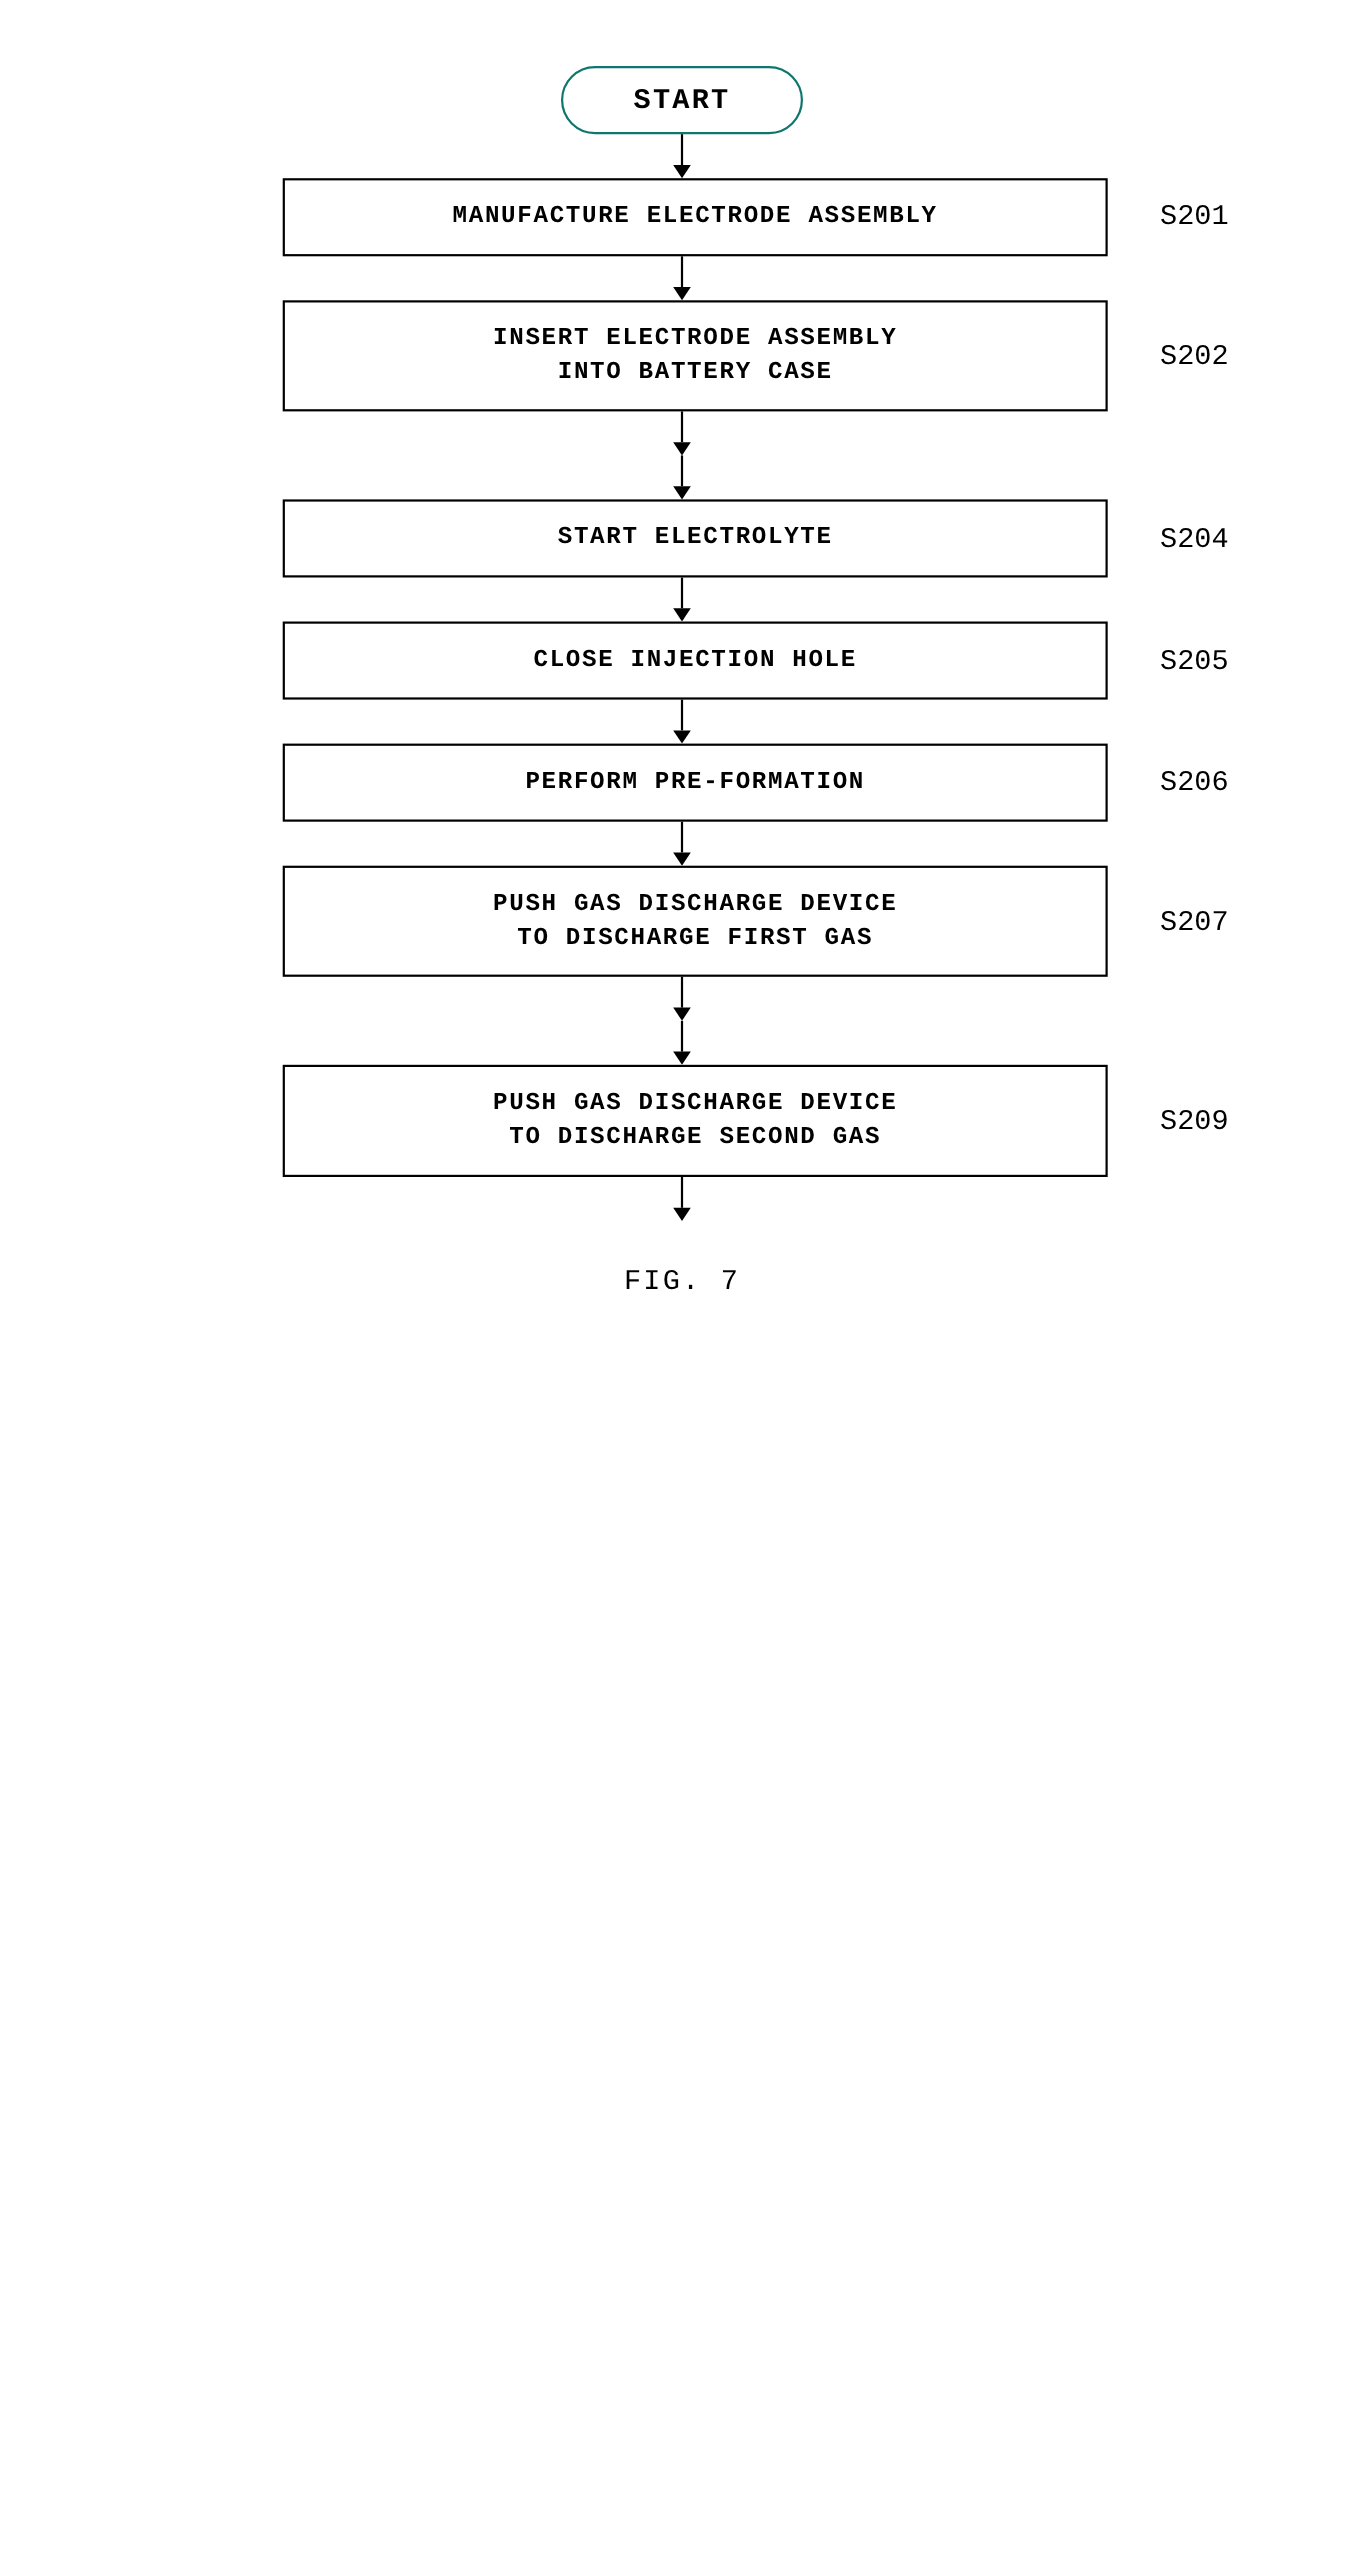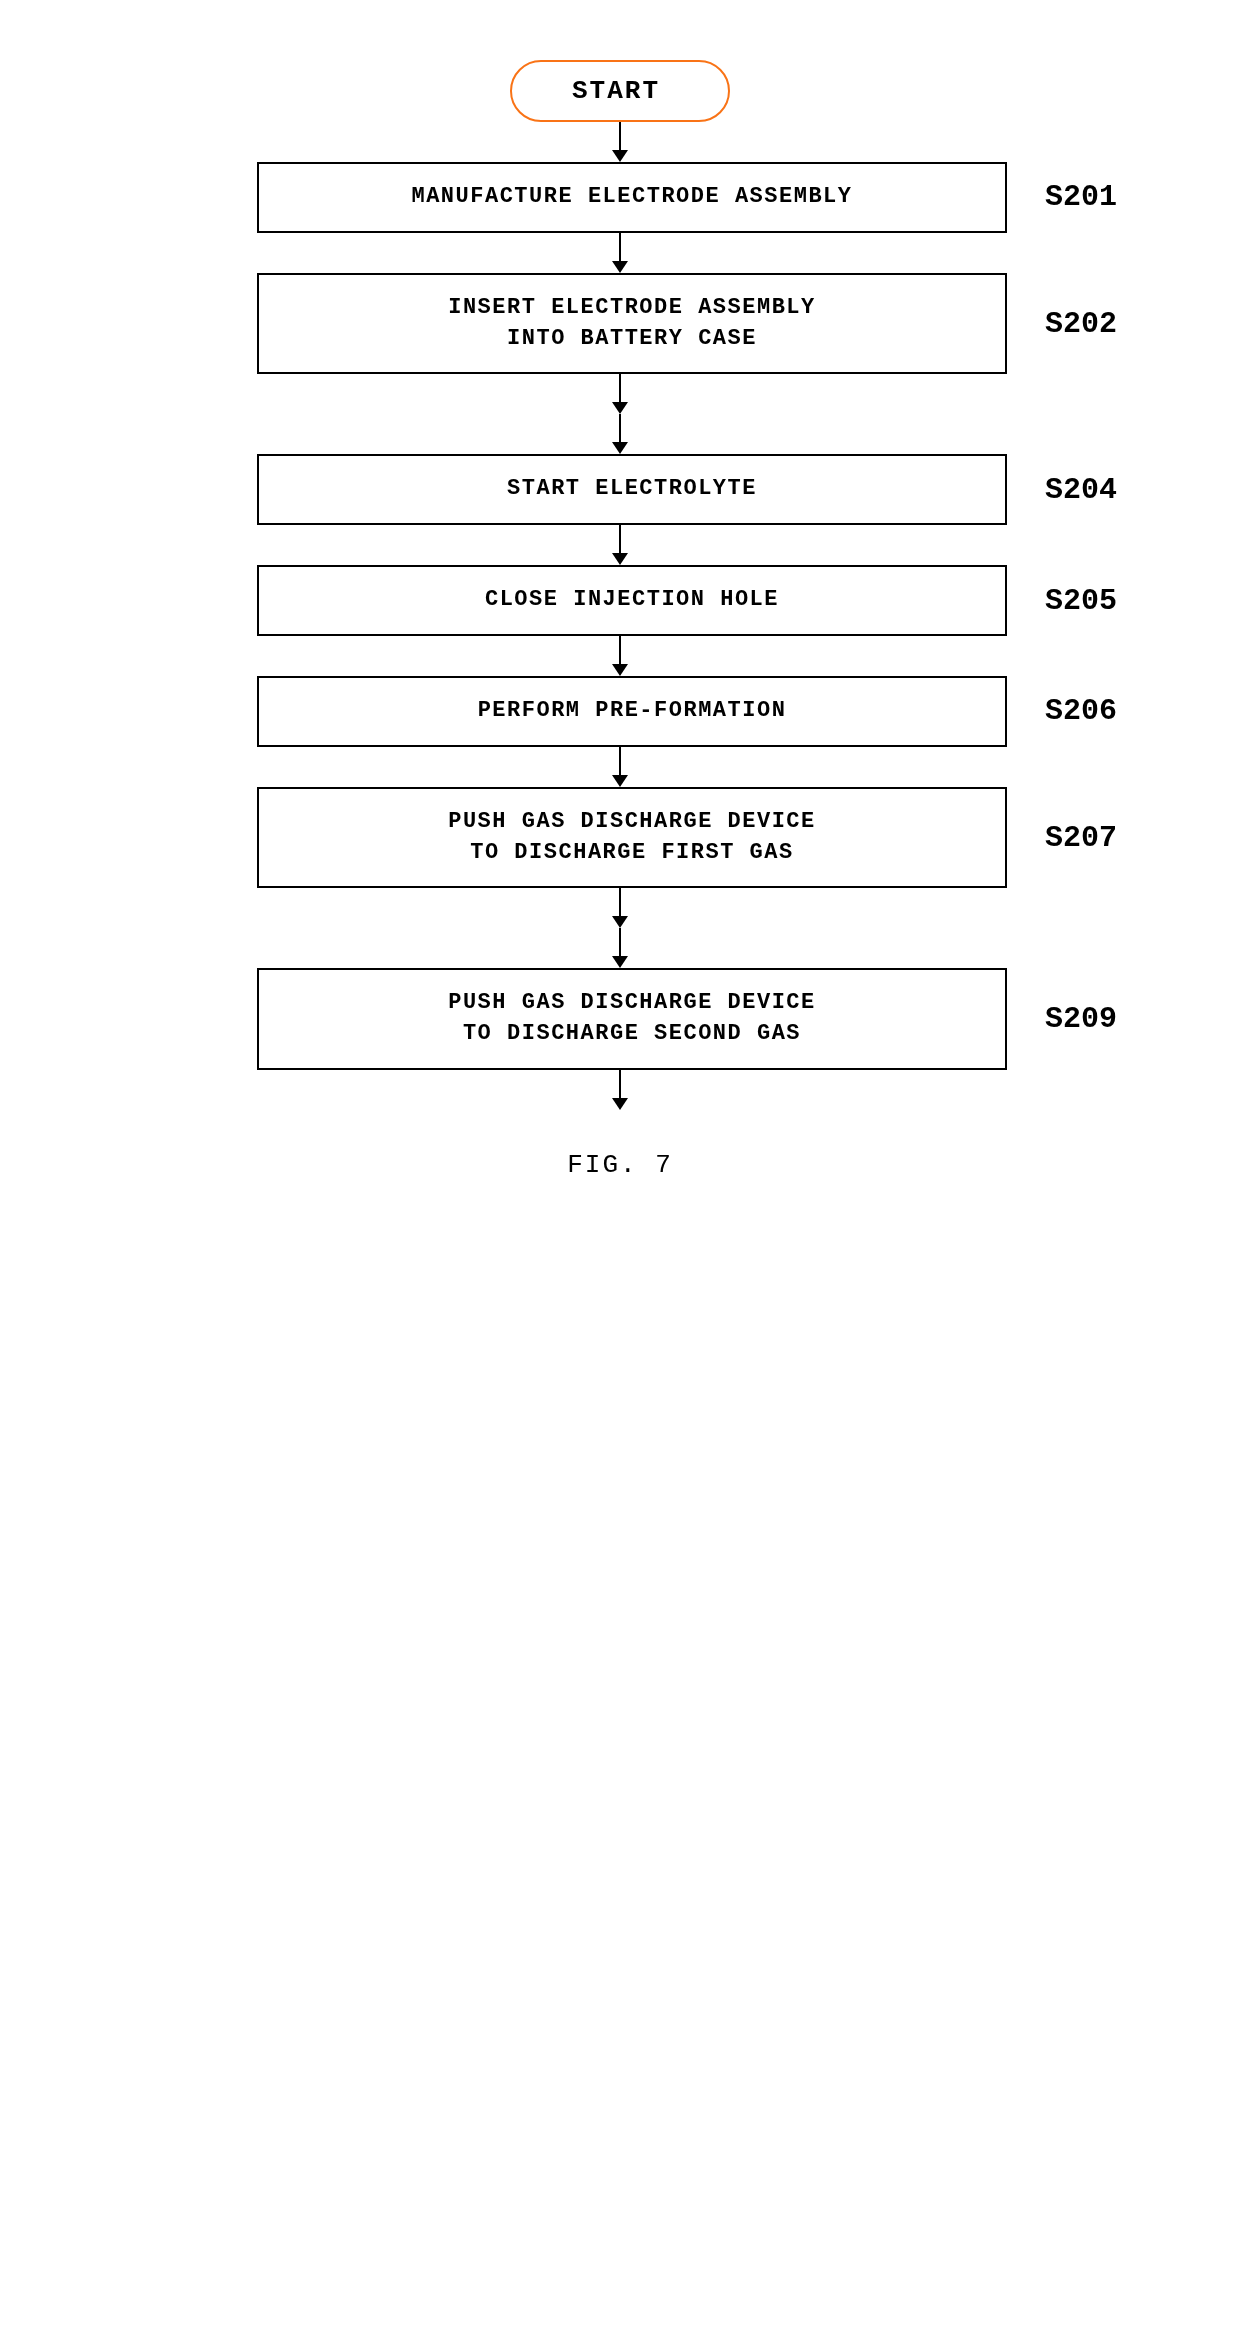--- a/index.html
+++ b/index.html
@@ -21,28 +21,28 @@
 
     .flowchart-container {
       display: flex;
       flex-direction: column;
       align-items: center;
       position: relative;
       width: 900px;
     }
 
     .node-start-end {
-      border: 2px solid #f97316;
+      border: 2px solid #0f766e;
       border-radius: 50px;
       padding: 14px 60px;
       font-size: 26px;
       font-weight: bold;
       letter-spacing: 2px;
       background: #fff;
-      text-align: left;
+      text-align: center;
       min-width: 220px;
     }
 
     .node-rect {
       border: 2px solid #000;
       padding: 18px 20px;
       font-size: 22px;
       font-weight: bold;
       letter-spacing: 1.5px;
       background: #fff;
@@ -58,22 +58,22 @@
 
     .node-wrapper {
       display: flex;
       align-items: center;
       position: relative;
     }
 
     .step-label {
       position: absolute;
       right: -110px;
-      font-size: 30px;
-      font-weight: bold;
+      font-size: 26px;
+      font-weight: normal;
       white-space: nowrap;
       font-family: 'Courier New', Courier, monospace;
     }
 
     .arrow {
       display: flex;
       flex-direction: column;
       align-items: center;
       height: 40px;
       position: relative;

